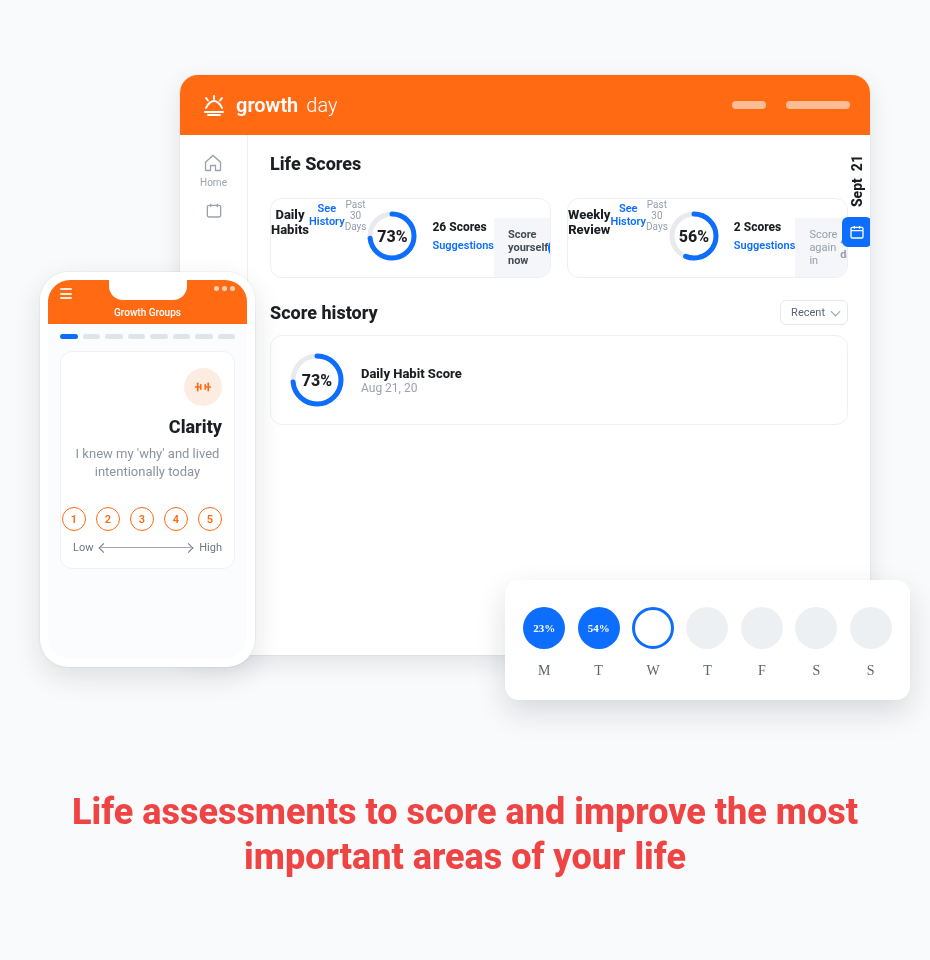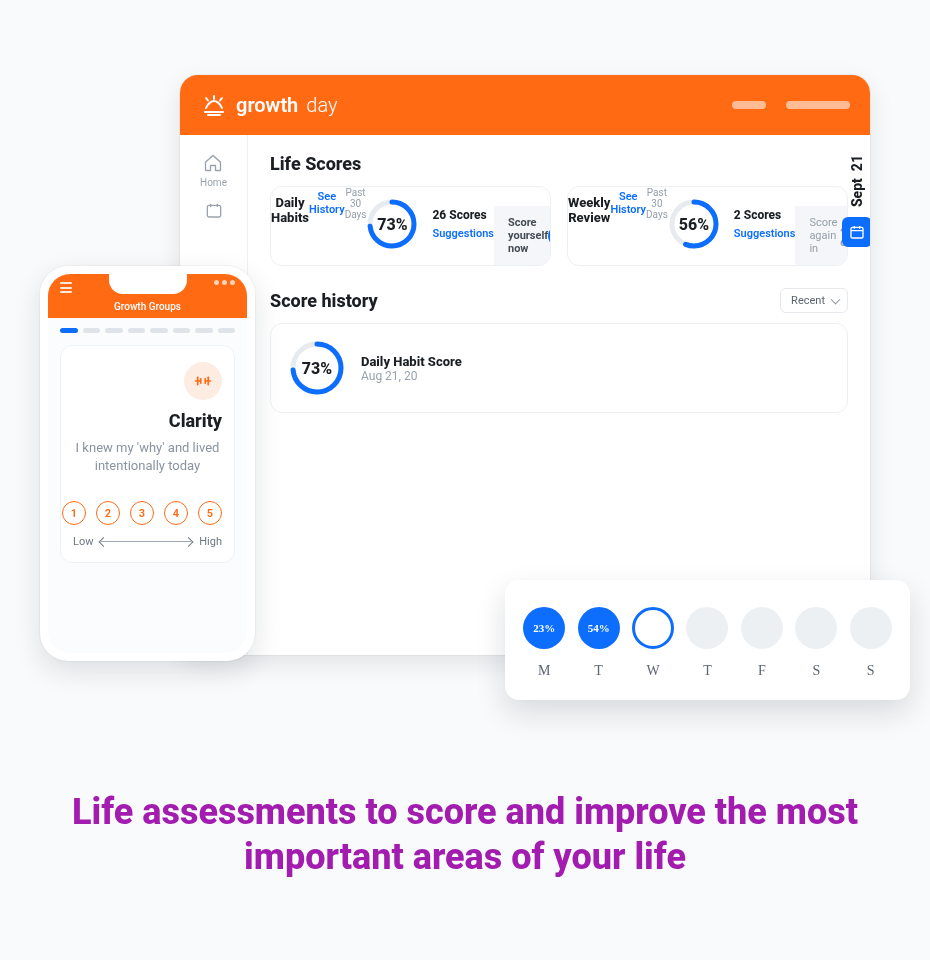--- a/index.html
+++ b/index.html
@@ -39,21 +39,21 @@
   .logo-icon svg{display:block;}
   .topbar .pill{height:8px;border-radius:4px;background:rgba(255,255,255,0.55);}
   .topbar .pill.a{width:34px;margin-left:auto;}
   .topbar .pill.b{width:64px;margin-left:10px;}
 
   .desk-body{display:flex;height:calc(100% - 60px);}
   .sidenav{width:68px;border-right:1px solid #eef1f4;display:flex;flex-direction:column;align-items:center;padding-top:18px;gap:6px;}
   .nav-item{display:flex;flex-direction:column;align-items:center;gap:4px;font-size:10px;color:#9aa3ad;}
   .nav-item svg{width:20px;height:20px;stroke:#9aa3ad;fill:none;}
   .content{flex:1;padding:18px 22px;overflow:hidden;}
-  .h1{font-size:18px;font-weight:800;color:#1b1f23;margin-bottom:12px;}
+  .h1{font-size:18px;font-weight:800;color:#1b1f23;margin-bottom:24px;}
 
   .cards{display:flex;gap:16px;}
   .score-card{
     flex:1;border:1px solid #edf0f3;border-radius:12px;overflow:hidden;
     display:flex;flex-direction:row;background:#fff;
   }
   .card-hero{
     height:78px;position:relative;overflow:hidden;
     background:linear-gradient(#fefefe,#f3f5f7);
   }
@@ -95,21 +95,21 @@
   }
   .day{display:flex;flex-direction:column;align-items:center;gap:14px;font-family:Liberation Serif, serif;}
   .bubble{width:42px;height:42px;border-radius:50%;display:flex;align-items:center;justify-content:center;font-size:11px;font-weight:700;}
   .bubble.filled{background:var(--blue);color:#fff;}
   .bubble.ring{background:#fff;border:3px solid var(--blue);}
   .bubble.empty{background:#edf0f3;}
   .day .lab{font-size:14px;color:#5c6570;}
 
   
   .phone{
-    position:absolute;left:40px;top:266px;width:215px;height:395px;
+    position:absolute;left:40px;top:272px;width:215px;height:395px;
     background:#fff;border-radius:28px;
     box-shadow:0 10px 28px rgba(10,22,40,0.12), 0 0 0 1px rgba(0,0,0,0.03);
     overflow:hidden;
     padding:8px;
   }
   .phone-inner{width:100%;height:100%;border-radius:22px;overflow:hidden;background:#fbfcfd;position:relative;}
   .ph-top{height:44px;background:var(--orange);position:relative;display:flex;align-items:flex-end;justify-content:center;}
   .notch{position:absolute;top:0;left:50%;transform:translateX(-50%);width:78px;height:20px;background:#fff;border-radius:0 0 14px 14px;}
   .ph-title{color:#fff;font-size:10px;padding-bottom:6px;font-weight:500;}
   .ph-dots{position:absolute;top:6px;right:12px;display:flex;gap:3px;}
@@ -132,21 +132,21 @@
   .score-dots .d{width:24px;height:24px;border-radius:50%;border:1.5px solid var(--orange);display:flex;align-items:center;justify-content:center;font-size:11px;color:var(--orange);font-weight:600;}
   .range{display:flex;align-items:center;justify-content:space-between;width:100%;margin-top:10px;font-size:11px;color:#6d7884;}
   .range .line{flex:1;height:1px;background:#9fa8b2;margin:0 8px;position:relative;}
   .range .line:before,.range .line:after{content:"";position:absolute;top:50%;width:6px;height:6px;border-top:1.2px solid #6d7884;border-right:1.2px solid #6d7884;}
   .range .line:before{left:-1px;transform:translateY(-50%) rotate(-135deg);}
   .range .line:after{right:-1px;transform:translateY(-50%) rotate(45deg);}
 
   
   .headline{
     position:absolute;left:0;right:0;top:790px;text-align:center;padding:0 60px;
-    font-size:36px;line-height:1.25;font-weight:800;color:#a21caf;
+    font-size:36px;line-height:1.25;font-weight:800;color:#ef4444;
   }
 </style>
 </head>
 <body>
 
 <div class="desktop">
   <div class="topbar">
     <div class="logo">
       <span class="logo-icon">
         <svg viewBox="0 0 28 22">

